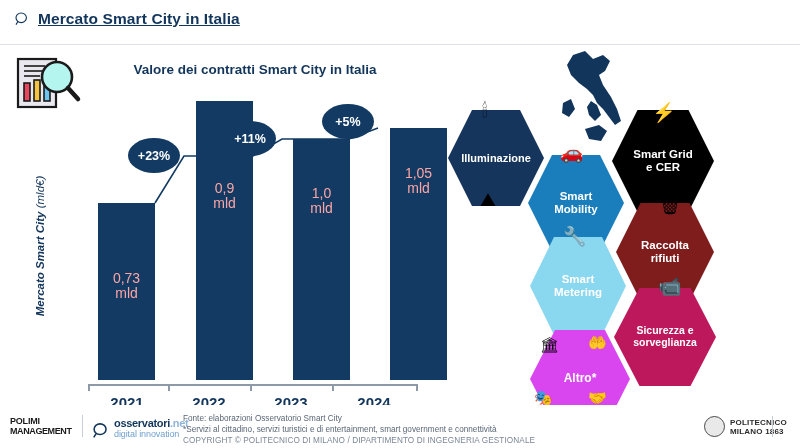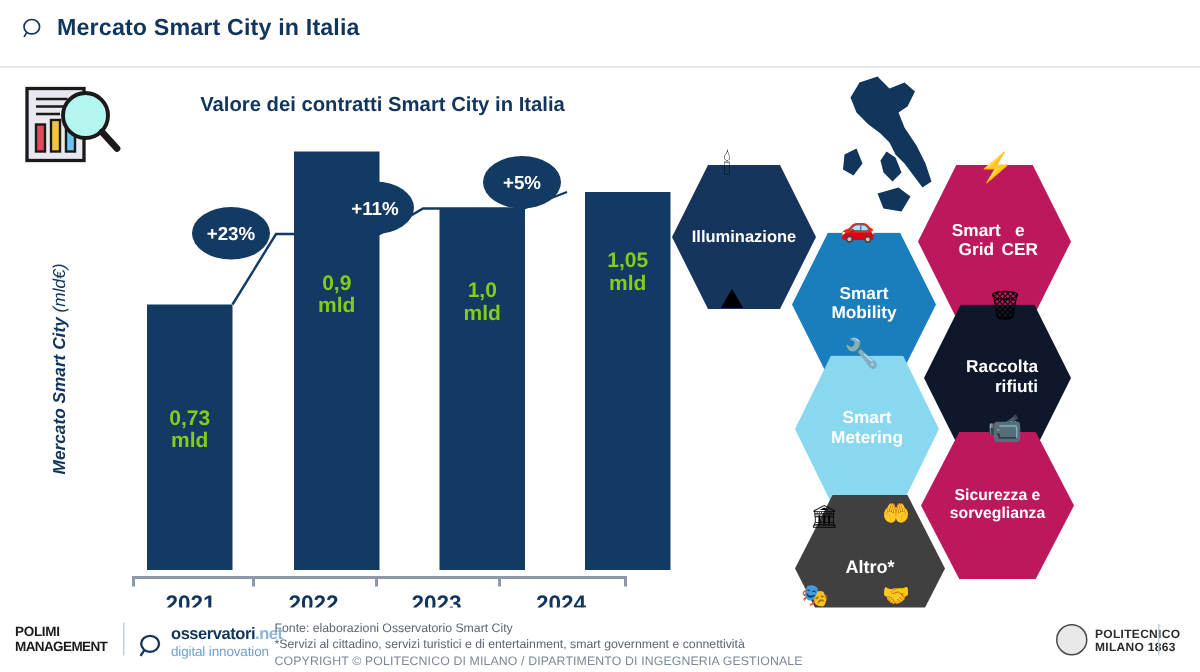--- a/index.html
+++ b/index.html
@@ -12,21 +12,21 @@
   }
 
   
   .header {
     position: absolute; left: 0; top: 0; width: 800px; height: 45px;
     border-bottom: 1px solid #dfe3e8;
     background: #fff;
   }
   .hdr-left { position: absolute; left: 14px; top: 10px; display: flex; align-items: center; gap: 8px; }
   .speech-ico { width: 16px; height: 16px; display: block; }
-  .hdr-title { font-size: 15.5px; font-weight: bold; color: #12355b; letter-spacing: .1px; white-space: nowrap; }
+  .hdr-title { font-size: 15.5px; font-weight: bold; color: #12355b; letter-spacing: .1px; white-space: nowrap; text-decoration: underline; }
 
   .hdr-right { position: absolute; right: 10px; top: 6px; text-align: left; }
   .hr-row1 { display: flex; align-items: center; gap: 6px; justify-content: flex-start; }
   .hr-row2 { display: flex; align-items: center; gap: 6px; margin-top: 4px; }
   .hr-brand { font-size: 10.5px; color: #3c4b5e; white-space: nowrap; }
   .hr-date { font-size: 10px; color: #b9c2cc; white-space: nowrap; }
   .hr-tag  { font-size: 10px; color: #b9c2cc; white-space: nowrap; margin-left: 24px; }
   .mini-ico { width: 11px; height: 11px; display: block; flex: 0 0 auto; }
   .x-badge {
     width: 13px; height: 13px; border-radius: 50%; background: #12355b;
@@ -48,21 +48,21 @@
     text-align: center; white-space: nowrap;
   }
   .ylabel .unit { font-weight: normal; }
 
   .plot { position: absolute; left: 88px; top: 50px; width: 330px; height: 285px; }
   .bar {
     position: absolute; bottom: 0; width: 57px; background: #123a63;
   }
   .bar-val {
     position: absolute; left: 0; width: 100%; text-align: center;
-    color: #84cc16; font-size: 14px; font-weight: bold; line-height: 1.08;
+    color: #fca5a5; font-size: 14px; font-weight: normal; line-height: 1.08;
   }
   .trend-line { position: absolute; left: 0; top: 0; width: 330px; height: 285px; pointer-events: none; }
 
   .badge {
     position: absolute; width: 52px; height: 35px; border-radius: 50%;
     background: #123a63; color: #fff;
     font-size: 12.5px; font-weight: bold;
     display: flex; align-items: center; justify-content: center;
   }
 
@@ -75,21 +75,21 @@
   }
 
   
   .hex-panel { position: absolute; left: 430px; top: 45px; width: 370px; height: 360px; }
   .italy { position: absolute; left: 125px; top: 2px; width: 80px; height: 115px; }
   .hex {
     position: absolute;
     clip-path: polygon(25% 0%, 75% 0%, 100% 50%, 75% 100%, 25% 100%, 0% 50%);
     display: flex; align-items: center; justify-content: center;
     color: #ffffff; font-weight: bold; text-align: center; line-height: 1.12;
-    padding: 0 22px;
+    padding: 0 12px;
   }
   .hex span { display: block; }
   .hex-ico { position: absolute; font-size: 19px; line-height: 1; }
 
   
   .footer { position: absolute; left: 0; top: 405px; width: 800px; height: 43px; background: #fff; }
   .polimi-logo { position: absolute; left: 10px; top: 11px; width: 62px; }
   .polimi-l1 { font-size: 9px; font-weight: bold; color: #1a1a1a; letter-spacing: -.2px; }
   .polimi-l2 { font-size: 9px; font-weight: bold; color: #1a1a1a; letter-spacing: -.4px; }
   .logo-div { position: absolute; left: 82px; top: 10px; width: 1px; height: 22px; background: #c8ced6; }
@@ -199,47 +199,47 @@
     <span>Illuminazione</span>
   </div>
   <span class="hex-ico" style="left:52px; top:56px;">🕯</span>
 
   <div class="hex" style="left:98px; top:110px; width:96px; height:96px; background:#1a7ebc; font-size:11.5px; flex-direction:column;">
     <span>Smart</span>
     <span>Mobility</span>
   </div>
   <span class="hex-ico" style="left:130px; top:98px;">🚗</span>
 
-  <div class="hex" style="left:182px; top:65px; width:102px; height:102px; background:#be185d; font-size:11.5px; flex-direction:row;">
+  <div class="hex" style="left:182px; top:65px; width:102px; height:102px; background:#000000; font-size:11.5px; flex-direction:column;">
     <span>Smart Grid</span>
     <span>e CER</span>
   </div>
   <span class="hex-ico" style="left:222px; top:58px;">⚡</span>
 
   <span class="hex-ico" style="left:50px; top:145px;">⛰</span>
 
   <div class="hex" style="left:100px; top:192px; width:96px; height:98px; background:#8ad7f0; font-size:11.5px; flex-direction:column;">
     <span>Smart</span>
     <span>Metering</span>
   </div>
   <span class="hex-ico" style="left:133px; top:182px;">🔧</span>
 
-  <div class="hex" style="left:186px; top:158px; width:98px; height:98px; background:#0f172a; font-size:11.5px; flex-direction:column;align-items:flex-end;">
+  <div class="hex" style="left:186px; top:158px; width:98px; height:98px; background:#7f1d1d; font-size:11.5px; flex-direction:column;">
     <span>Raccolta</span>
     <span>rifiuti</span>
   </div>
   <span class="hex-ico" style="left:228px; top:150px;">🗑</span>
 
   <div class="hex" style="left:184px; top:243px; width:102px; height:98px; background:#be185d; font-size:10.5px; flex-direction:column;">
     <span>Sicurezza e</span>
     <span>sorveglianza</span>
   </div>
   <span class="hex-ico" style="left:228px; top:232px;">📹</span>
 
-  <div class="hex" style="left:100px; top:285px; width:100px; height:98px; background:#404040; font-size:12px;">
+  <div class="hex" style="left:100px; top:285px; width:100px; height:98px; background:#d946ef; font-size:12px;">
     <span>Altro*</span>
   </div>
   <span class="hex-ico" style="left:110px; top:292px; font-size:15px;">🏛</span>
   <span class="hex-ico" style="left:158px; top:290px; font-size:15px;">🤲</span>
   <span class="hex-ico" style="left:104px; top:345px; font-size:15px;">🎭</span>
   <span class="hex-ico" style="left:158px; top:345px; font-size:15px;">🤝</span>
 </div>
 
 <div class="footer">
 

